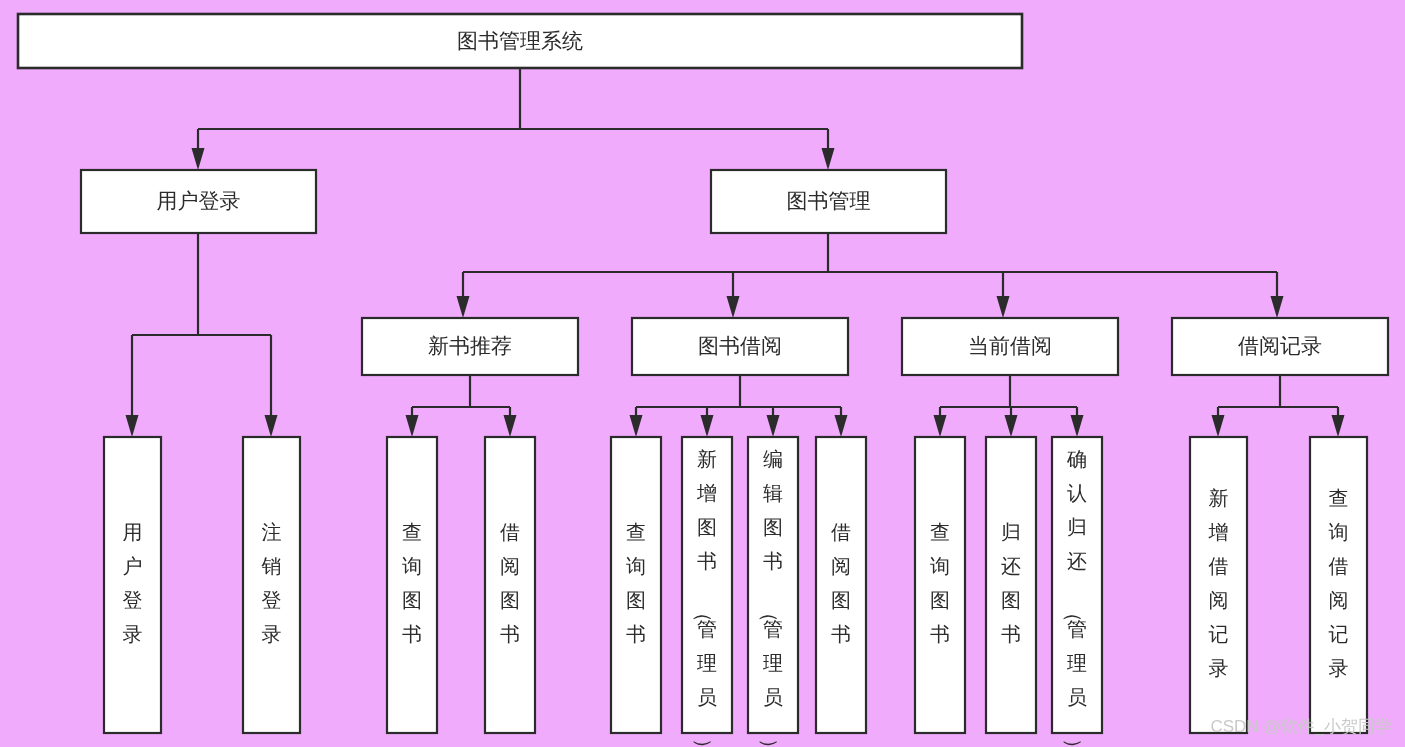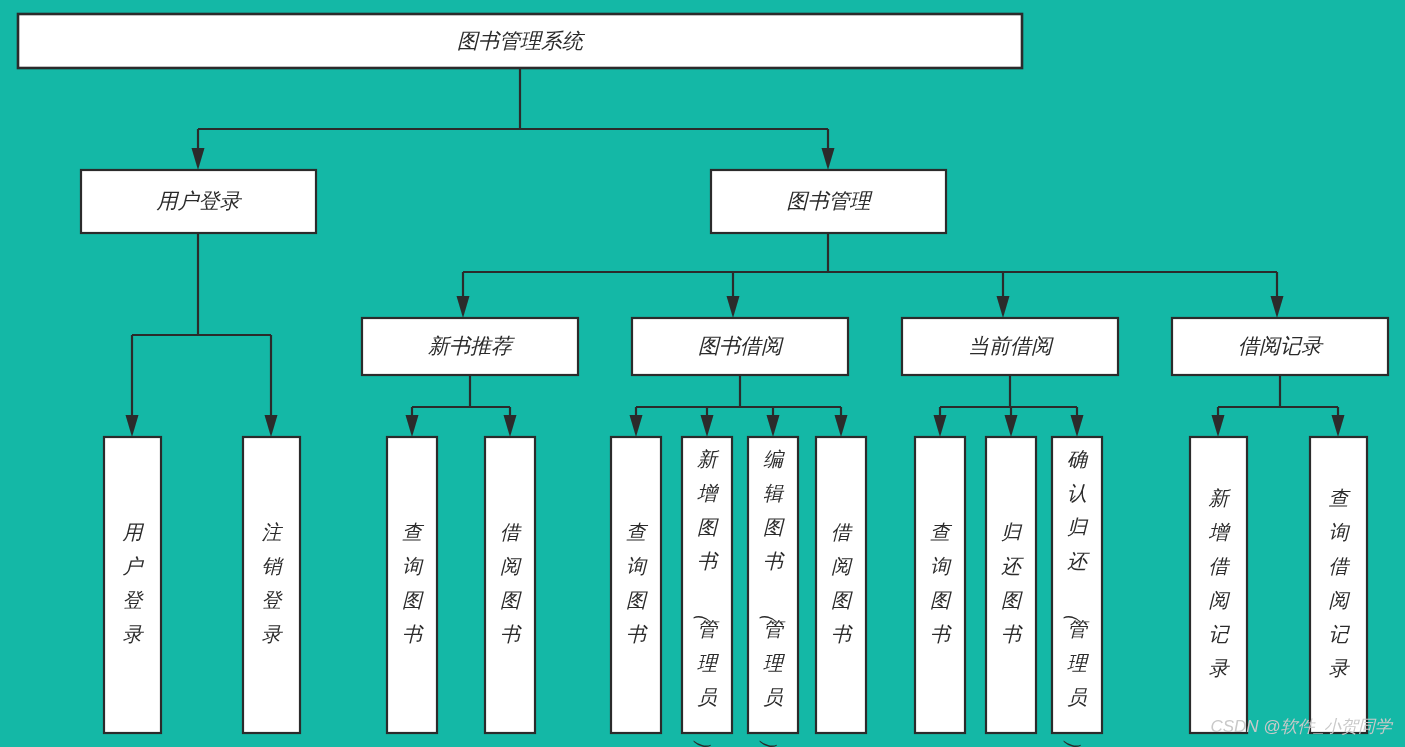--- a/index.html
+++ b/index.html
@@ -11,22 +11,21 @@
   body {
     width: 1405px;
     height: 747px;
     overflow: hidden;
     font-family: "Liberation Sans", "DejaVu Sans", sans-serif;
   }
   #diagram-root {
     position: relative;
     width: 1405px;
     height: 747px;
-    background: #14b8a6;
-    font-style: italic;
+    background: #f0abfc;
   }
   #diagram-svg {
     position: absolute;
     left: 0;
     top: 0;
     width: 1405px;
     height: 747px;
     display: block;
   }
   .node-box {

